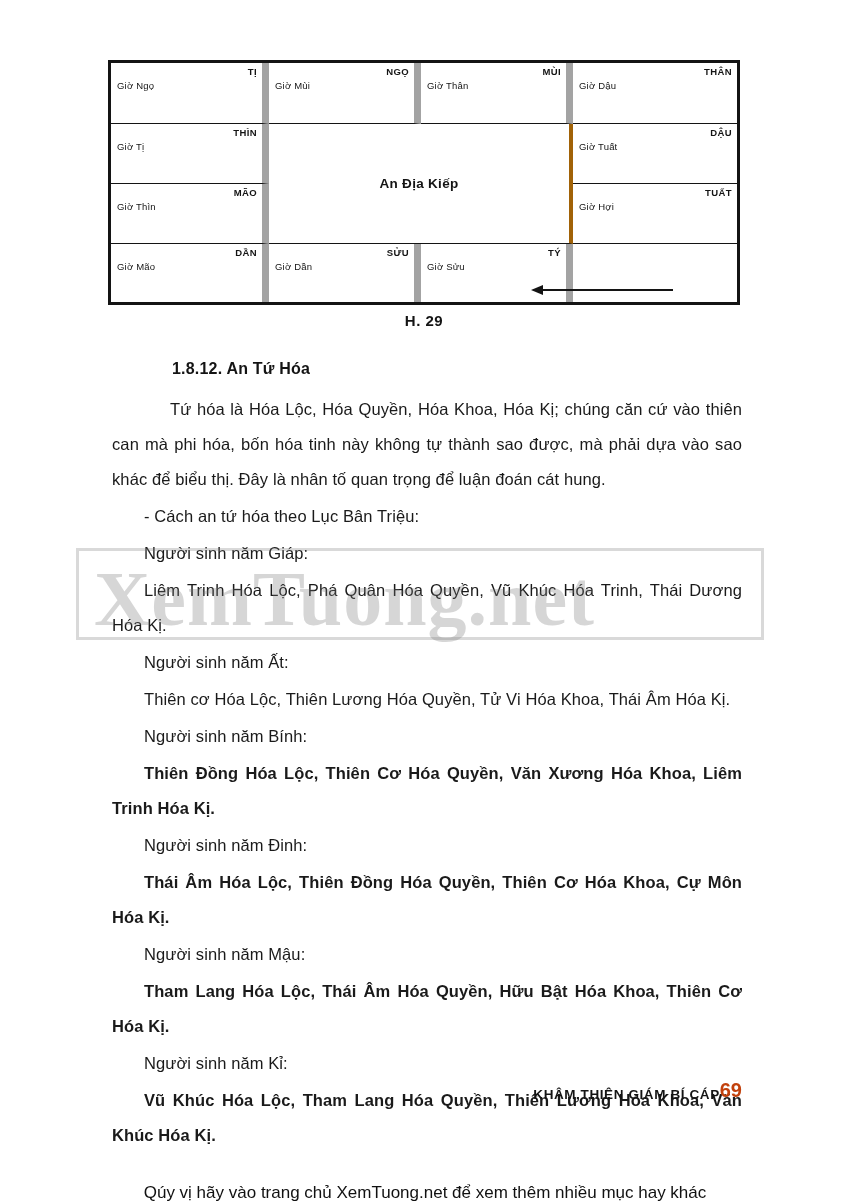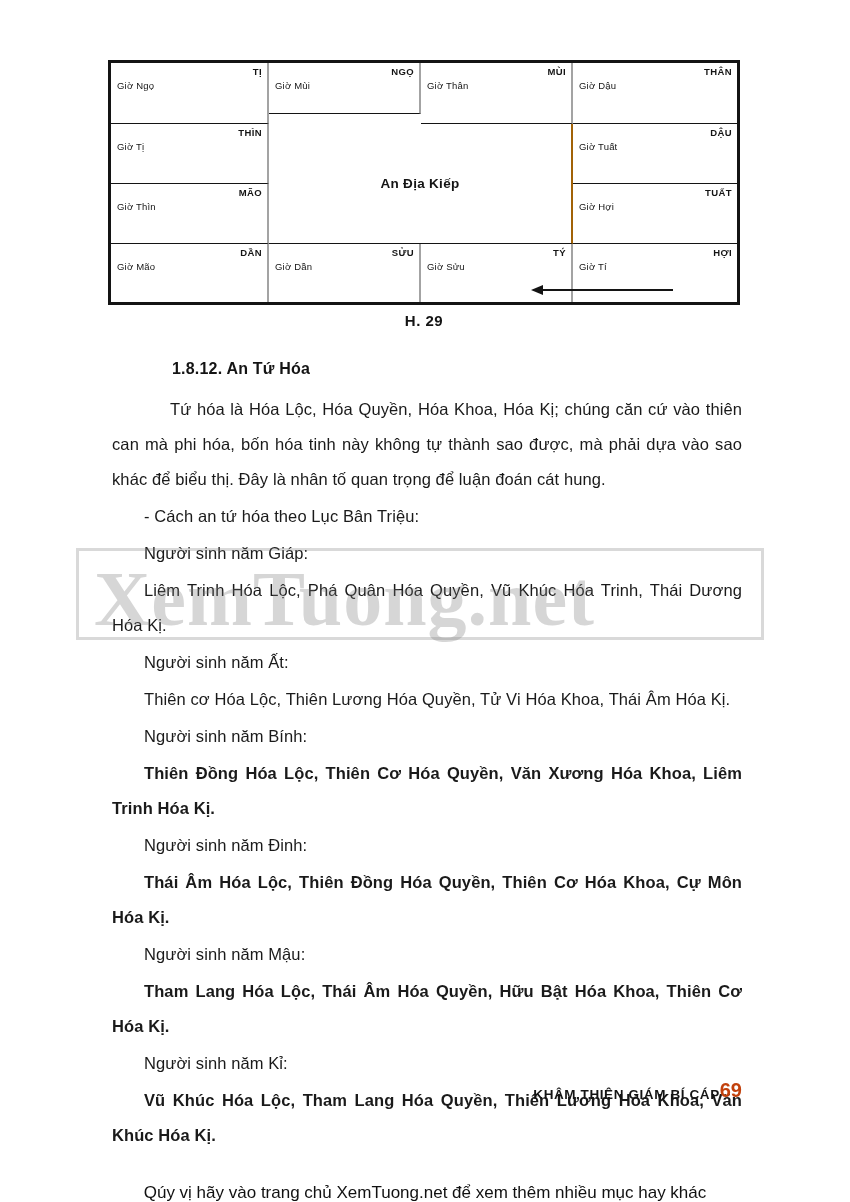--- a/index.html
+++ b/index.html
@@ -26,21 +26,21 @@
   }
   .grid {
     position: absolute;
     inset: 0;
     border: 3px solid #141414;
     box-sizing: border-box;
   }
   .cell {
     position: absolute;
     box-sizing: border-box;
-    border-right: 2px solid #a3a3a3;
+    border-right: 7px solid #a3a3a3;
     border-bottom: 1px solid #141414;
   }
   .cell.nb-r { border-right: none; }
   .cell.nb-b { border-bottom: none; }
   .cell .corner {
     position: absolute;
     top: 3px;
     right: 5px;
     font-size: 9.5px;
     font-weight: 700;
@@ -54,21 +54,21 @@
     font-size: 9.5px;
     color: #141414;
     letter-spacing: .2px;
   }
   .center-cell {
     position: absolute;
     display: flex;
     align-items: center;
     justify-content: center;
     box-sizing: border-box;
-    border-right: 2px solid #a16207;
+    border-right: 4px solid #a16207;
   }
   .center-cell span {
     font-size: 13.5px;
     font-weight: 700;
     color: #141414;
     letter-spacing: .3px;
   }
   .arrow-box {
     position: absolute;
     left: 420px;
@@ -179,21 +179,21 @@
 </head>
 <body>
 
 <div class="diagram-wrap">
   <div class="grid">
 
     <div class="cell" style="left:0;top:0;width:158px;height:61px;">
       <span class="corner">TỊ</span>
       <span class="inner">Giờ Ngọ</span>
     </div>
-    <div class="cell" style="left:158px;top:0;width:152px;height:51px;">
+    <div class="cell" style="left:158px;top:0;width:152px;height:61px;">
       <span class="corner">NGỌ</span>
       <span class="inner">Giờ Mùi</span>
     </div>
     <div class="cell" style="left:310px;top:0;width:152px;height:61px;">
       <span class="corner">MÙI</span>
       <span class="inner">Giờ Thân</span>
     </div>
     <div class="cell nb-r" style="left:462px;top:0;width:164px;height:61px;">
       <span class="corner">THÂN</span>
       <span class="inner">Giờ Dậu</span>
@@ -225,24 +225,20 @@
       <span class="corner">DẦN</span>
       <span class="inner">Giờ Mão</span>
     </div>
     <div class="cell nb-b" style="left:158px;top:181px;width:152px;height:58px;">
       <span class="corner">SỬU</span>
       <span class="inner">Giờ Dần</span>
     </div>
     <div class="cell nb-b" style="left:310px;top:181px;width:152px;height:58px;">
       <span class="corner">TÝ</span>
       <span class="inner">Giờ Sửu</span>
-    </div>
-    <div class="cell nb-b nb-r" style="left:462px;top:181px;width:164px;height:58px;">
-      <span class="corner">HỢI</span>
-      <span class="inner">Giờ Tí</span>
     </div>
 
     <div class="arrow-box">
       <svg width="145" height="18" viewBox="0 0 145 18">
         <line x1="142" y1="9" x2="8" y2="9" stroke="#141414" stroke-width="2"></line>
         <polygon points="0,9 12,4 12,14" fill="#141414"></polygon>
       </svg>
     </div>
   </div>
 

